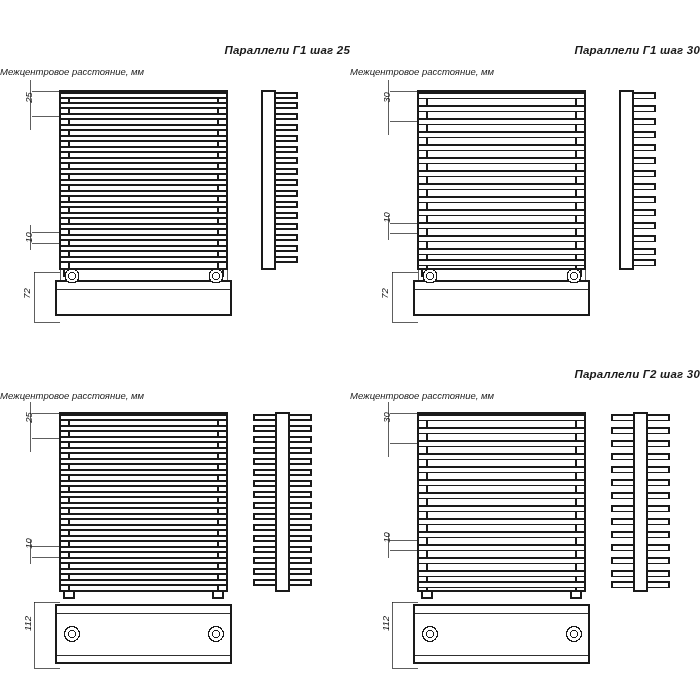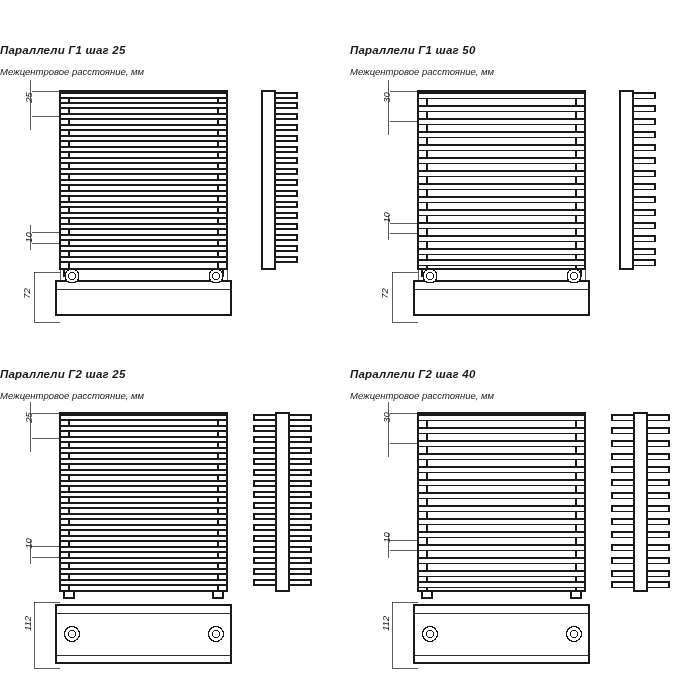--- a/index.html
+++ b/index.html
@@ -27,21 +27,21 @@
     height: 350px;
   }
   .p-tl { left: 0;   top: 0;   }
   .p-tr { left: 350px; top: 0; }
   .p-bl { left: 0;   top: 350px; }
   .p-br { left: 350px; top: 350px; }
 
   .title {
     position: absolute;
     width: 100%;
-    text-align: left;
+    text-align: right;
     font-style: italic;
     font-weight: bold;
     font-size: 11.5px;
     letter-spacing: 0.2px;
     top: 44px;
     left: 0;
   }
   .subtitle {
     position: absolute;
     width: 100%;
@@ -145,21 +145,21 @@
         <circle cx="72" cy="276" r="3.5" fill="#ffffff"></circle>
         <circle cx="216" cy="276" r="7" fill="#ffffff"></circle>
         <circle cx="216" cy="276" r="3.5" fill="#ffffff"></circle>
         <line x1="60" y1="269" x2="60" y2="281" stroke-width="0.7"></line>
         <line x1="227" y1="269" x2="227" y2="281" stroke-width="0.7"></line>
       </g>
     </svg>
   </div>
 
   <div class="panel p-tr">
-    <div class="title">Параллели Г1 шаг 50</div>
+    <div class="title">Параллели Г1 шаг 30</div>
     <div class="subtitle">Межцентровое расстояние, мм</div>
 
     <div class="dimlabel" style="left:26px; top:92px; width:20px; text-align:center;">30</div>
     <div class="dimlabel" style="left:26px; top:212px; width:20px; text-align:center;">10</div>
     <div class="dimlabel" style="left:24px; top:288px; width:20px; text-align:center;">72</div>
 
     <svg width="350" height="350">
       <g class="ln" stroke-width="1.1" shape-rendering="crispEdges">
         <line x1="40" y1="91" x2="70" y2="91" stroke-width="0.7"></line>
         <line x1="40" y1="121" x2="70" y2="121" stroke-width="0.7"></line>
@@ -218,21 +218,20 @@
         <circle cx="80" cy="276" r="3.5" fill="#ffffff"></circle>
         <circle cx="224" cy="276" r="7" fill="#ffffff"></circle>
         <circle cx="224" cy="276" r="3.5" fill="#ffffff"></circle>
         <line x1="68" y1="269" x2="68" y2="281" stroke-width="0.7"></line>
         <line x1="235" y1="269" x2="235" y2="281" stroke-width="0.7"></line>
       </g>
     </svg>
   </div>
 
   <div class="panel p-bl bottom">
-    <div class="title">Параллели Г2 шаг 25</div>
     <div class="subtitle">Межцентровое расстояние, мм</div>
 
     <div class="dimlabel" style="left:18px; top:62px; width:20px; text-align:center;">25</div>
     <div class="dimlabel" style="left:18px; top:188px; width:20px; text-align:center;">10</div>
     <div class="dimlabel" style="left:14px; top:268px; width:26px; text-align:center;">112</div>
 
     <svg width="350" height="350">
       <g class="ln" stroke-width="1.1" shape-rendering="crispEdges">
         <line x1="32" y1="63" x2="62" y2="63" stroke-width="0.7"></line>
         <line x1="32" y1="88" x2="62" y2="88" stroke-width="0.7"></line>
@@ -312,21 +311,21 @@
         <line x1="56" y1="305" x2="231" y2="305" stroke-width="0.9"></line>
         <circle cx="72" cy="284" r="7.5" fill="#ffffff"></circle>
         <circle cx="72" cy="284" r="3.5" fill="#ffffff"></circle>
         <circle cx="216" cy="284" r="7.5" fill="#ffffff"></circle>
         <circle cx="216" cy="284" r="3.5" fill="#ffffff"></circle>
       </g>
     </svg>
   </div>
 
   <div class="panel p-br bottom">
-    <div class="title">Параллели Г2 шаг 40</div>
+    <div class="title">Параллели Г2 шаг 30</div>
     <div class="subtitle">Межцентровое расстояние, мм</div>
 
     <div class="dimlabel" style="left:26px; top:62px; width:20px; text-align:center;">30</div>
     <div class="dimlabel" style="left:26px; top:182px; width:20px; text-align:center;">10</div>
     <div class="dimlabel" style="left:22px; top:268px; width:26px; text-align:center;">112</div>
 
     <svg width="350" height="350">
       <g class="ln" stroke-width="1.1" shape-rendering="crispEdges">
         <line x1="40" y1="63" x2="70" y2="63" stroke-width="0.7"></line>
         <line x1="40" y1="93" x2="70" y2="93" stroke-width="0.7"></line>

